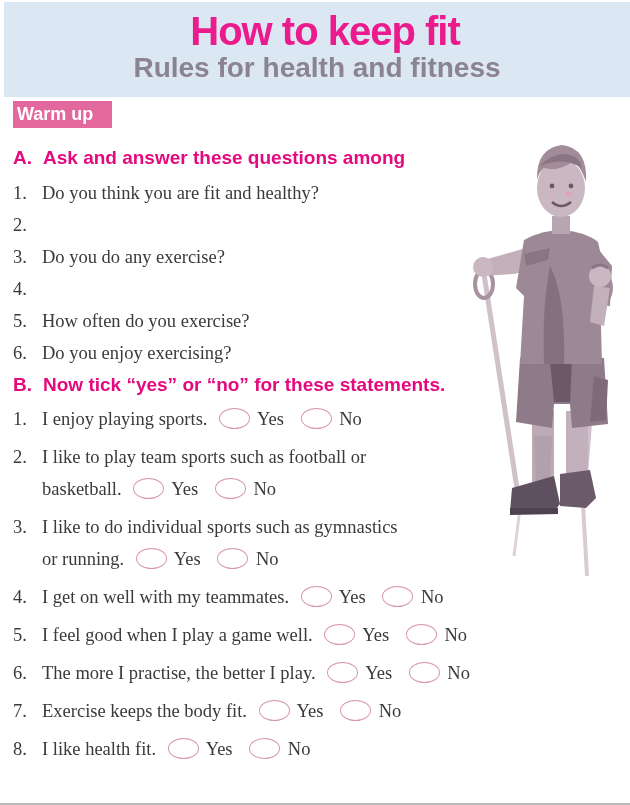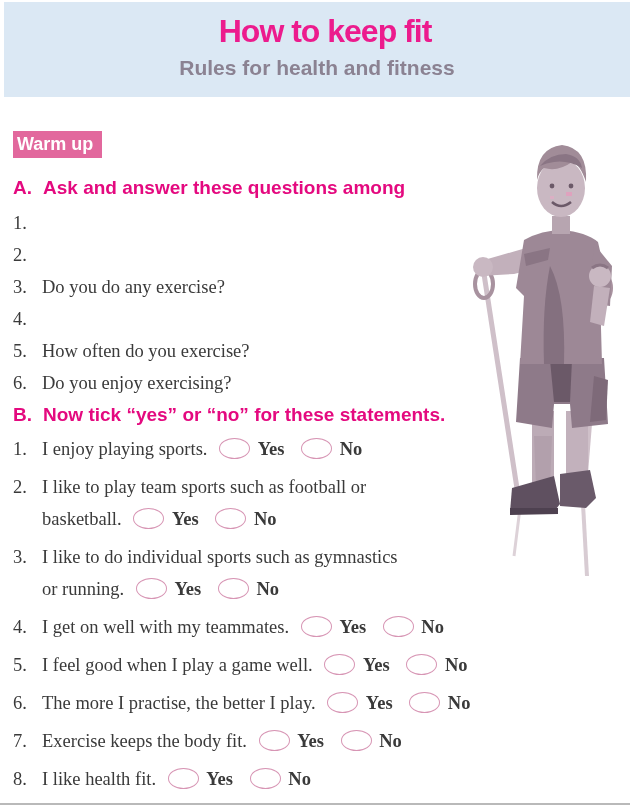--- a/index.html
+++ b/index.html
@@ -25,47 +25,47 @@
   .header{
     margin:2px 0 0 4px;
     height:95px;
     background:var(--header-bg);
     text-align:center;
     padding-top:5px;
   }
   .title{
     font-family:"Liberation Sans", sans-serif;
     font-weight:700;
-    font-size:32px;
+    font-size:40px;
     line-height:48px;
     letter-spacing:-1px;
     color:var(--title-pink);
     margin-left:16px;
   }
   .subtitle{
     font-family:"Liberation Sans", sans-serif;
     font-weight:700;
-    font-size:21px;
+    font-size:28px;
     line-height:26px;
     color:var(--subtitle-gray);
   }
   .content{
     position:relative;
     padding:0 0 0 13px;
   }
   .chip{
     display:inline-block;
-    margin-top:34px;
+    margin-top:4px;
     background:var(--chip-bg);
     color:#ffffff;
     font-family:"Liberation Sans", sans-serif;
     font-weight:700;
     font-size:18px;
     line-height:26px;
-    padding:0 9px 1px 4px;
+    padding:0 19px 1px 4px;
   }
   .sec-heading{
     margin-top:17px;
     display:flex;
     font-family:"Liberation Sans", sans-serif;
     font-weight:700;
     font-size:19px;
     line-height:26px;
     color:var(--section-pink);
     width:460px;
@@ -92,21 +92,21 @@
   .block{display:block;}
   .oval{
     display:inline-block;
     width:31px;height:21px;
     border:1.3px solid var(--oval-outline);
     border-radius:50%;
     background:transparent;
     vertical-align:-4px;
     margin:0 3px 0 7px;
   }
-  .yn{margin-right:5px;font-weight:bold;}
+  .yn{margin-right:5px;}
   .illustration{
     position:absolute;
     top:136px;right:0;
     width:176px;height:455px;
     pointer-events:none;
   }
 </style>
 </head>
 <body>
 
@@ -124,20 +124,21 @@
     <div class="sec-heading">
       <span class="sec-letter">A.</span>
       <span class="sec-text">
         <span class="block">Ask and answer these questions among</span>
       </span>
     </div>
 
     <div class="q-list">
       <div class="q-row">
         <span class="num">1.</span>
+        <span>Do you think you are fit and healthy?</span>
       </div>
       <div class="q-row">
         <span class="num">2.</span>
       </div>
       <div class="q-row">
         <span class="num">3.</span>
         <span>Do you do any exercise?</span>
       </div>
       <div class="q-row">
         <span class="num">4.</span>

